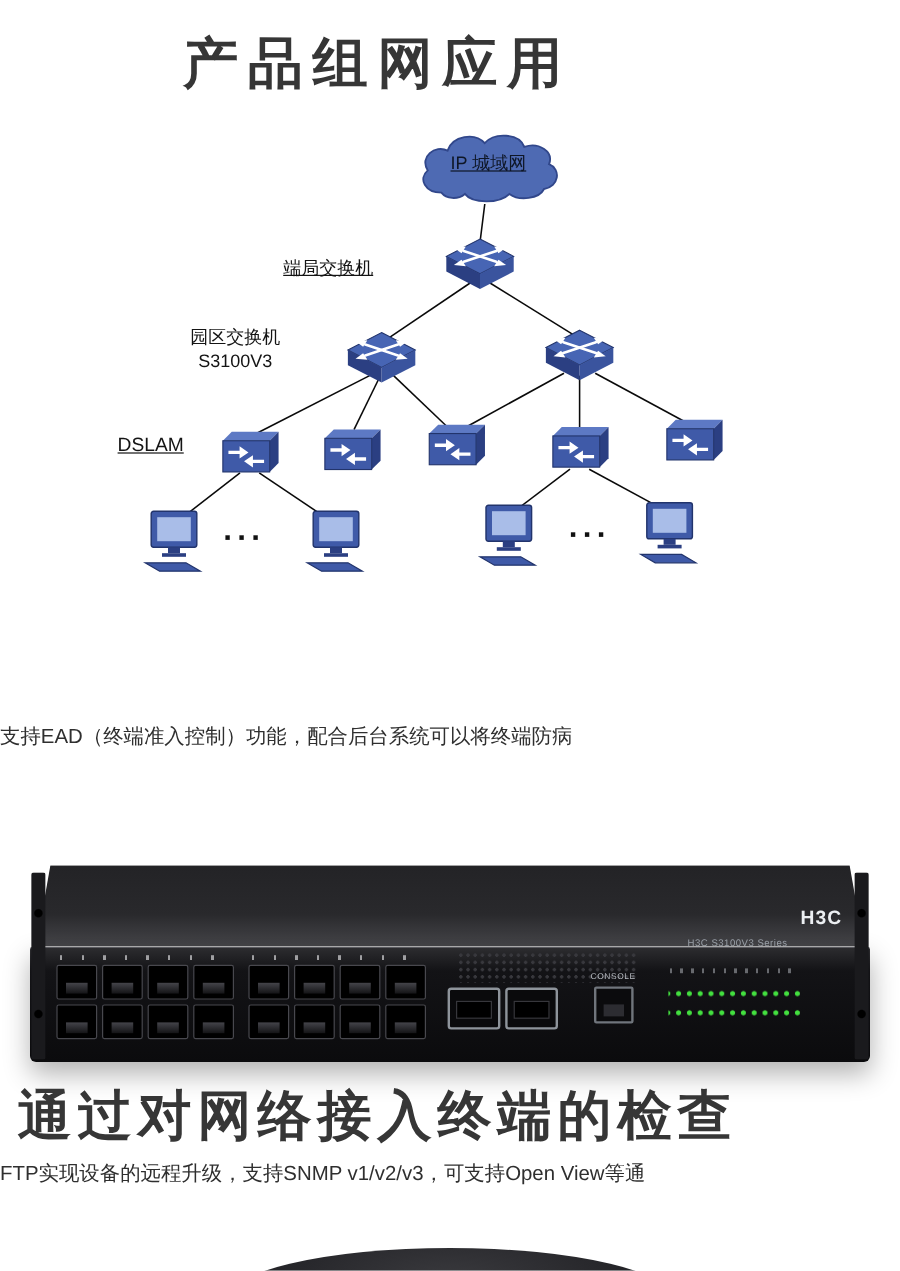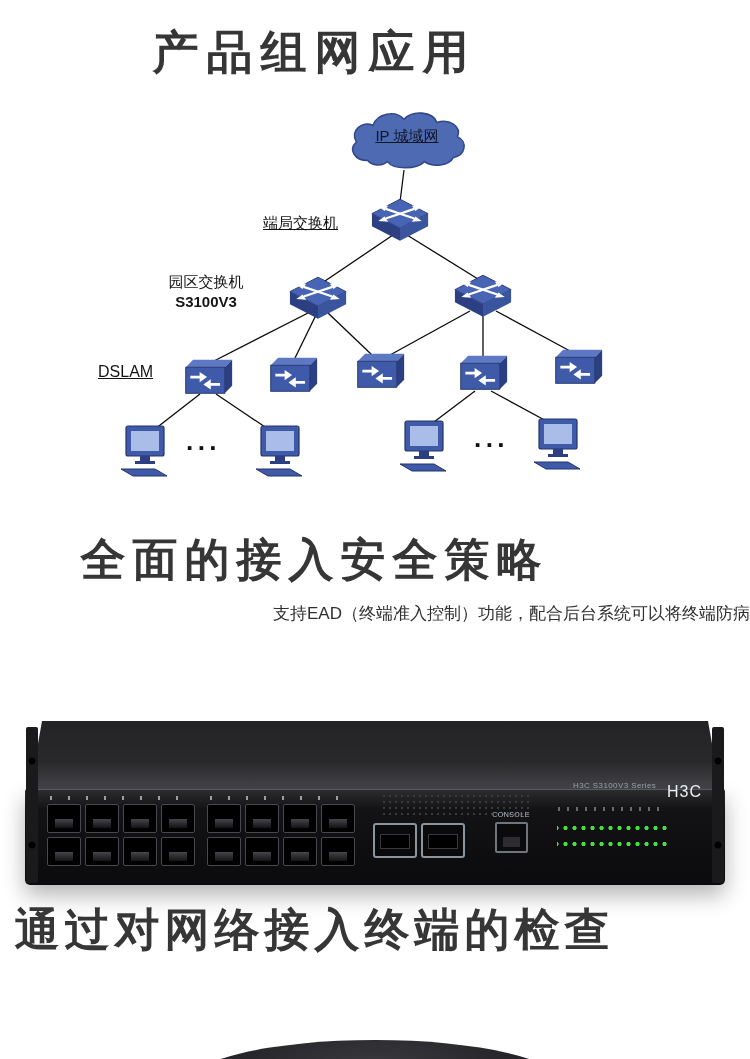--- a/index.html
+++ b/index.html
@@ -6,34 +6,34 @@
   html,body { background:#fff; }
   .page { position:relative; width:750px; height:1059px; margin:0 auto; background:#fff;
           overflow:hidden; font-family:"Liberation Sans","DejaVu Sans",sans-serif; }
 
   
   .sec-title { position:absolute; left:0; width:629px; text-align:center; color:#363636;
                font-weight:600; font-size:45px; letter-spacing:7px; white-space:nowrap; }
   .t1 { top:22px; font-size:46px; letter-spacing:8px; }
   .t2 { top:530px; }
   .t3 { top:900px; letter-spacing:5px; }
-  .sec-body { position:absolute; left:0; width:750px; text-align:right; color:#2f2f2f;
-              font-size:17px; line-height:31px;padding-left:16px; }
+  .sec-body { position:absolute; left:0; width:750px; text-align:left; color:#2f2f2f;
+              font-size:17px; line-height:31px; }
   .b2 { top:598px; }
   .b3 { top:962px; }
 
   
   .diagram { position:absolute; left:0; top:95px; width:750px; height:420px; }
   .diagram svg { position:absolute; left:0; top:0; }
   .lbl { position:absolute; font-size:15px; color:#141414;text-decoration:underline; }
   .cloud-lbl { left:345px; top:32px; width:124px; text-align:center; color:#0e1626; font-weight:500; }
-  .core-lbl { left:236px; top:119px; width:102px; text-align:right; }
-  .campus-lbl { position:absolute; left:158px; top:177px; width:96px; text-align:center;
+  .core-lbl { left:236px; top:119px; width:102px; }
+  .campus-lbl { position:absolute; left:148px; top:177px; width:96px; text-align:center;
                 font-size:15px; color:#141414; line-height:20px; }
-  .campus-lbl .model { font-weight:700; }
+  .campus-lbl .model { font-weight:400; }
   .dslam-lbl { left:98px; top:268px; font-size:16px; }
   .dots { position:absolute; font-size:26px; font-weight:900; color:#111; letter-spacing:3px; line-height:26px; }
   .d1 { left:186px; top:340px; }
   .d2 { left:474px; top:337px; }
 
   
   .photo { position:absolute; left:25px; top:705px; width:700px; height:190px; }
   .ph-top { position:absolute; left:5px; right:5px; top:16px; height:68px;
             background:linear-gradient(180deg,#232326 0%,#29292c 60%,#46464a 100%);
             clip-path:polygon(12px 0, calc(100% - 12px) 0, 100% 100%, 0 100%);
@@ -68,21 +68,21 @@
                    font-size:7px; letter-spacing:.5px; color:#b7bbc1; }
   .console { position:absolute; left:470px; top:117px; width:33px; height:31px; background:#0b0b0d;
              border:2px solid #70757c; border-radius:2px; }
   .console::after { content:""; position:absolute; left:6px; right:6px; top:13px; bottom:4px; background:#2c2c31; }
   .led-caption { position:absolute; left:533px; top:102px; width:106px; height:4px;
                  background:repeating-linear-gradient(90deg,#9fa3a9 0 2px,transparent 2px 9px); opacity:.6; }
   .leds { position:absolute; left:532px; top:110px; width:110px; height:36px;
           background-image:radial-gradient(circle,#43e03f 1.8px,rgba(67,224,63,0) 2.4px);
           background-size:9px 16px; background-position:4px 5px; }
   .series-text { position:absolute; left:548px; top:76px; font-size:8px; color:#9aa0a8; letter-spacing:.4px; }
-  .brand { position:absolute; left:642px; top:78px; font-size:16px; font-weight:400;
+  .brand { position:absolute; left:642px; top:52px; font-size:16px; font-weight:700;
            color:#eceff2; letter-spacing:1px; }
 
   
   .next-product { position:absolute; left:186px; top:1040px; width:378px; height:90px;
                   background:radial-gradient(ellipse at 50% 30%,#3a3a3e 0%,#232327 60%,#1b1b1e 100%);
                   border-radius:50%; }
 </style>
 </head>
 <body>
 
@@ -164,21 +164,20 @@
     <div class="lbl core-lbl">端局交换机</div>
     <div class="campus-lbl">
       <div>园区交换机</div>
       <div class="model">S3100V3</div>
     </div>
     <div class="lbl dslam-lbl">DSLAM</div>
     <div class="dots d1">···</div>
     <div class="dots d2">···</div>
   </div>
 
-  <div class="sec-title t2">全面的接入安全策略</div>
   <div class="sec-body b2">
     <div>支持EAD（终端准入控制）功能，配合后台系统可以将终端防病</div>
   </div>
 
   <div class="photo">
     <div class="ph-top"></div>
     <div class="ph-front"></div>
     <div class="ear ear-l"></div>
     <div class="ear ear-r"></div>
     <div class="ticks tk1"></div>
@@ -209,17 +208,18 @@
     <div class="console-label">CONSOLE</div>
     <div class="console"></div>
     <div class="led-caption"></div>
     <div class="leds"></div>
     <div class="series-text">H3C S3100V3 Series</div>
     <div class="brand">H3C</div>
   </div>
 
   <div class="sec-title t3">通过对网络接入终端的检查</div>
   <div class="sec-body b3">
+    <div>FTP实现设备的远程升级，支持SNMP v1/v2/v3，可支持Open View等通</div>
   </div>
 
   <div class="next-product"></div>
 
 </div>
 
 </body></html>

